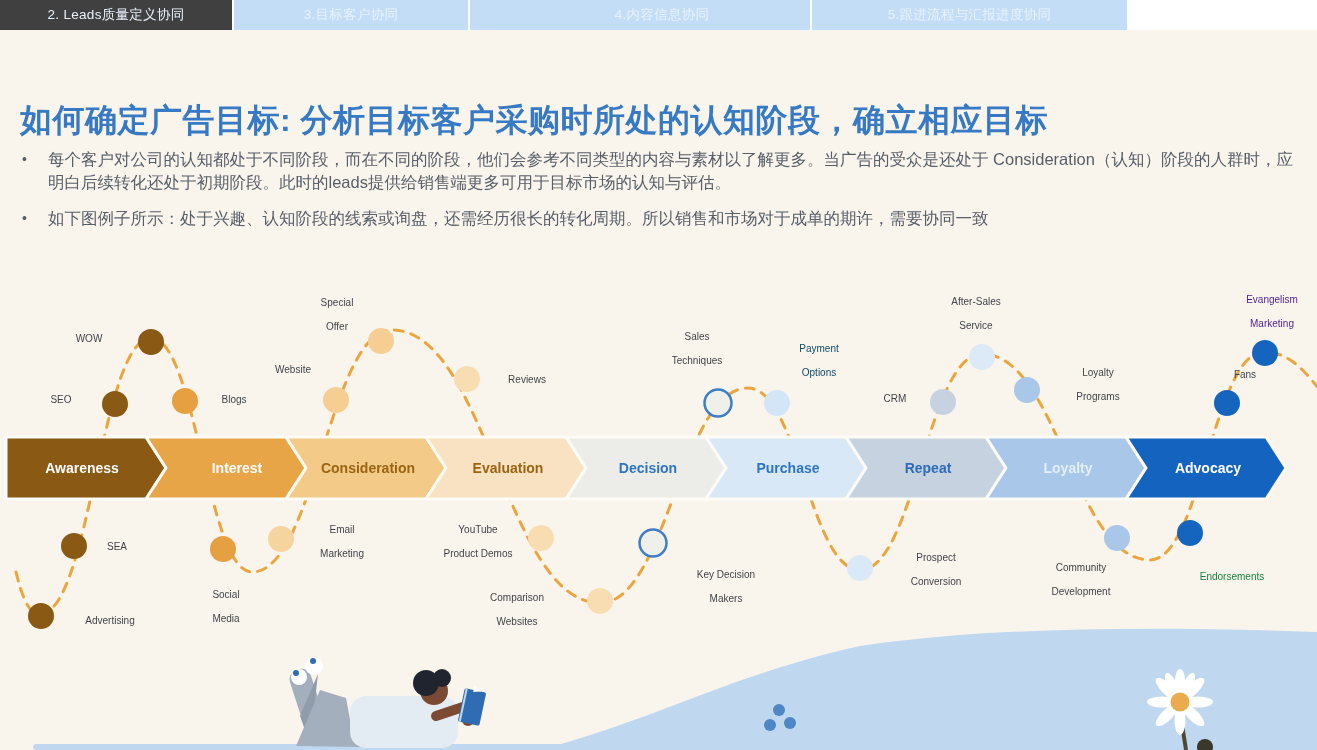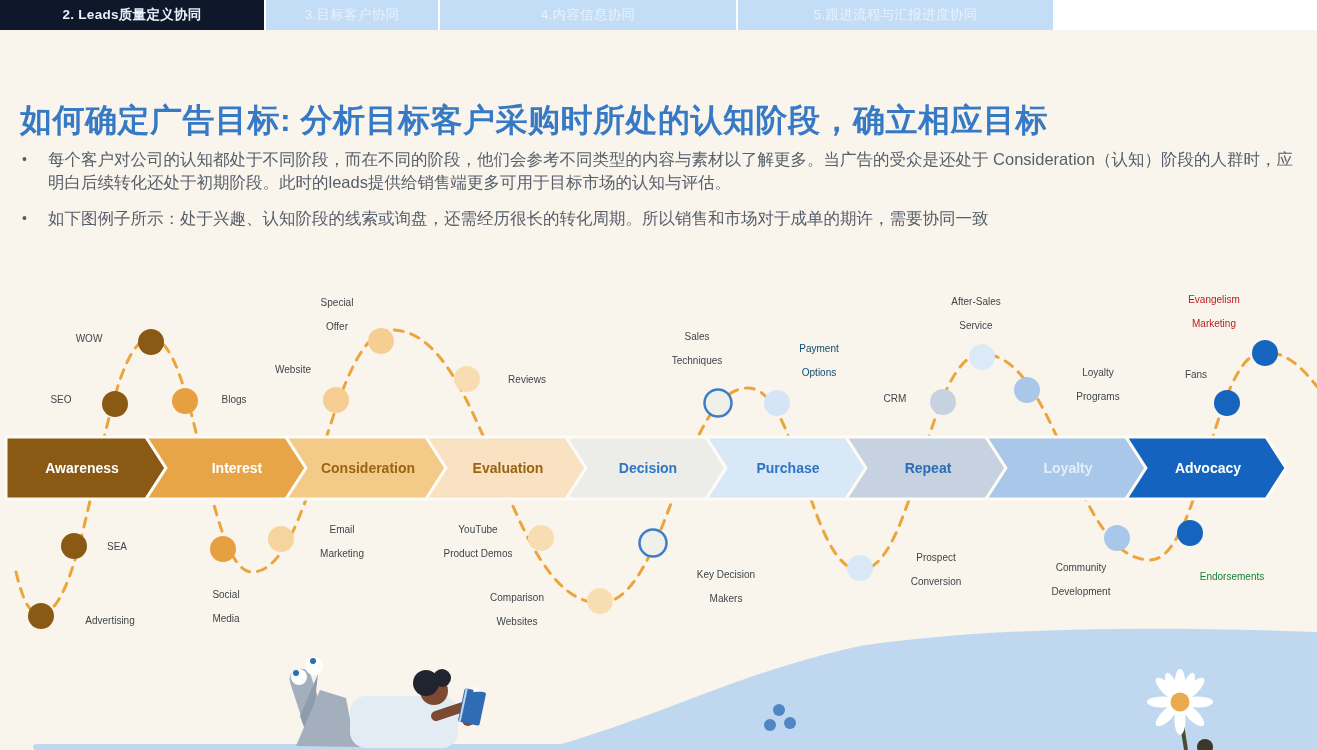--- a/index.html
+++ b/index.html
@@ -44,23 +44,23 @@
     font-size:10px;line-height:24px;color:#3F444B;text-align:center;
     white-space:pre-line;
   }
   
   .bottom-svg{position:absolute;left:0;bottom:0;}
 </style>
 </head>
 <body style="background: rgb(250, 245, 236);">
 
 <div class="tabbar" id="tabbar">
-    <div class="tab" style="width: 264px; background: #0f172a; color: rgb(232, 242, 253); font-weight: 700;">2. Leads质量定义协同</div>
-    <div class="tab" style="width: 172px; background: rgb(196, 221, 246); color: rgb(232, 242, 253); font-weight: 400;">3.目标客户协同</div>
-    <div class="tab" style="width: 296px; background: rgb(196, 221, 246); color: rgb(232, 242, 253); font-weight: 400;">4.内容信息协同</div>
+    <div class="tab" style="width: 232px; background: #404040; color: rgb(232, 242, 253); font-weight: 400;">2. Leads质量定义协同</div>
+    <div class="tab" style="width: 234px; background: rgb(196, 221, 246); color: rgb(232, 242, 253); font-weight: 400;">3.目标客户协同</div>
+    <div class="tab" style="width: 296px; background: rgb(196, 221, 246); color: rgb(232, 242, 253); font-weight: 400; padding-left: 44px;">4.内容信息协同</div>
     <div class="tab" style="width: 315px; background: rgb(196, 221, 246); color: rgb(232, 242, 253); font-weight: 400;">5.跟进流程与汇报进度协同</div>
   </div>
 
 <h1 class="slide-title" style="color: rgb(54, 121, 196);">如何确定广告目标: 分析目标客户采购时所处的认知阶段，确立相应目标</h1>
 
 <div class="bullets" id="bullets">
     <div class="bullet">
       <span class="marker">•</span>
       <span class="text" style="color: rgb(86, 94, 106);">每个客户对公司的认知都处于不同阶段，而在不同的阶段，他们会参考不同类型的内容与素材以了解更多。当广告的受众是还处于 Consideration（认知）阶段的人群时，应明白后续转化还处于初期阶段。此时的leads提供给销售端更多可用于目标市场的认知与评估。</span>
     </div>
@@ -158,23 +158,23 @@
 Options</div>
     <div class="node-label" style="left: 936px; top: 570px; color: rgb(63, 68, 75);">Prospect
 Conversion</div>
     <div class="node-label" style="left: 895px; top: 399px; color: rgb(63, 68, 75);">CRM</div>
     <div class="node-label" style="left: 976px; top: 314px; color: rgb(63, 68, 75);">After-Sales
 Service</div>
     <div class="node-label" style="left: 1098px; top: 385px; color: rgb(63, 68, 75);">Loyalty
 Programs</div>
     <div class="node-label" style="left: 1081px; top: 580px; color: rgb(63, 68, 75);">Community
 Development</div>
-    <div class="node-label" style="left: 1196px; top: 375px; color: rgb(63, 68, 75);">Fans</div>
+    <div class="node-label" style="left: 1245px; top: 375px; color: rgb(63, 68, 75);">Fans</div>
     <div class="node-label" style="left: 1232px; top: 577px; color: #15803d;">Endorsements</div>
-    <div class="node-label" style="left: 1214px; top: 312px; color: #b91c1c;">Evangelism
+    <div class="node-label" style="left: 1272px; top: 312px; color: #4c1d95;">Evangelism
 Marketing</div>
   </div>
 
 <svg class="bottom-svg" width="1317" height="130" viewBox="0 620 1317 130">
   <path fill="#BFD8F0" d="M 540 750 C 660 718, 730 675, 860 646 C 990 627, 1150 626, 1317 632 L 1317 750 Z"></path>
   <rect x="33" y="744" width="1284" height="6" rx="3" fill="#BFD8F0"></rect>
 
   <g fill="#4E86C6">
     <circle cx="779" cy="710" r="6"></circle>
     <circle cx="770" cy="725" r="6"></circle>

